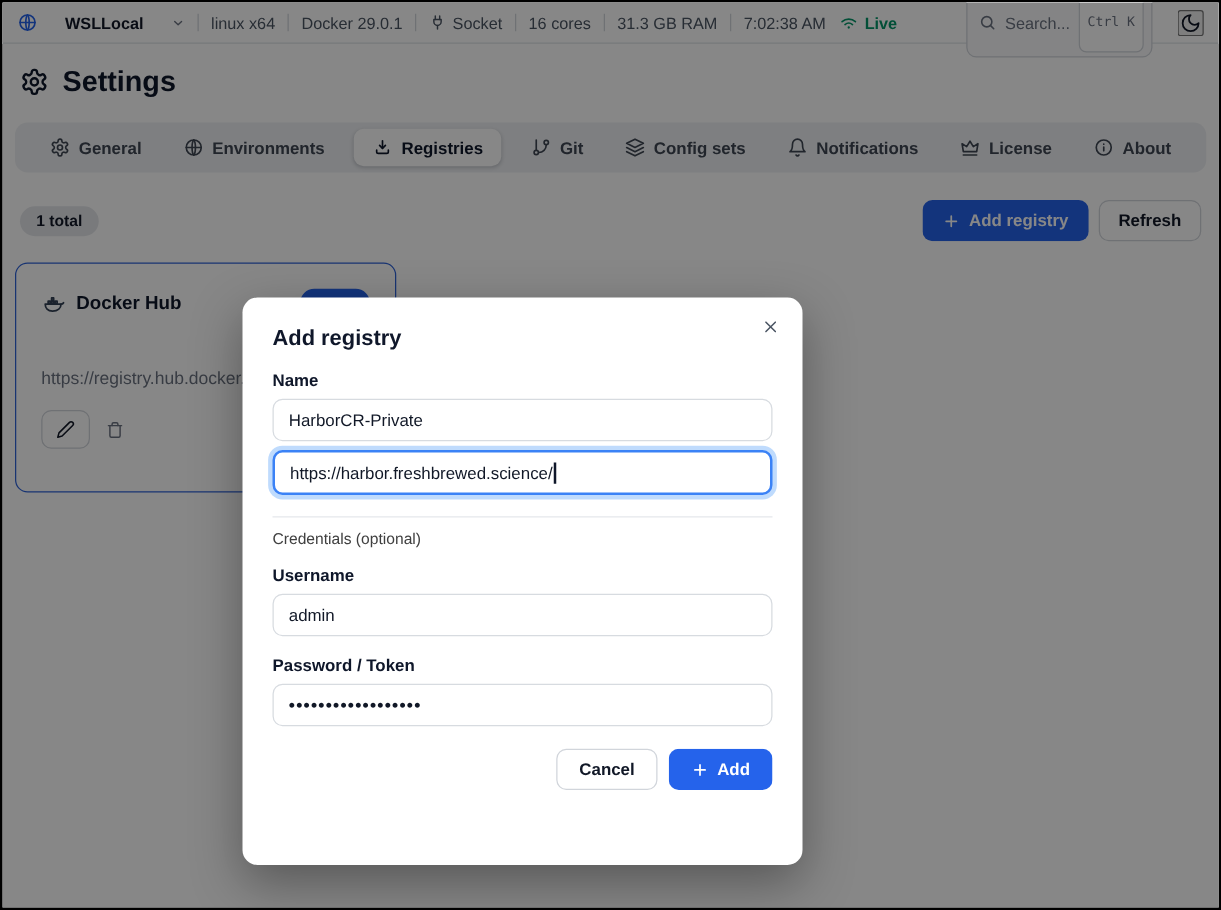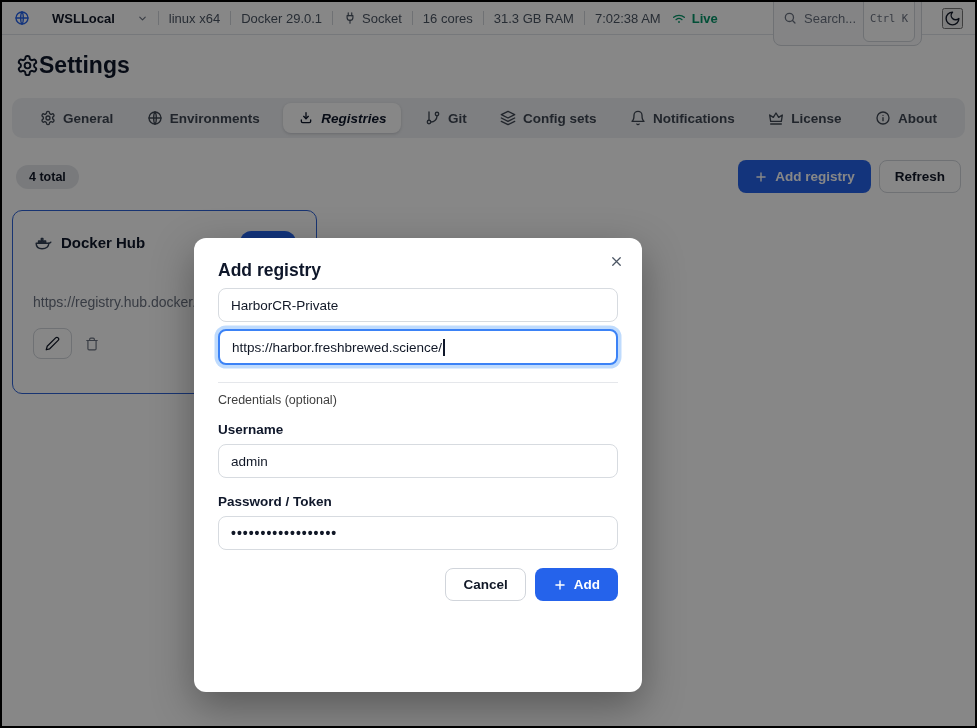--- a/index.html
+++ b/index.html
@@ -17,29 +17,29 @@
   .icon { display:inline-flex; align-items:center; justify-content:center; }
   .blue { color:#2563eb; }
   .green { color:#059669; }
   .searchbox { display:flex; align-items:center; gap:7px; border:1px solid #d1d5db; background:#f9fafb;
                border-radius:8px; padding:3px 6px 3px 9px; color:#6b7280; min-width:128px; cursor:text; }
   .kbd { font-family:"DejaVu Sans Mono", monospace; font-size:10.5px; color:#6b7280; border:1px solid #d1d5db;
          border-radius:6px; padding:17px 6px; background:#fff; }
   .moonbtn { margin-left:10px; color:#111827; cursor:pointer; display:flex; }
 
   
-  .page-header { position:absolute; top:50px; left:14px; display:flex; align-items:center; color:#0f172a; }
+  .page-header { position:absolute; top:50px; left:14px; display:flex; align-items:center; gap:11px; color:#0f172a; }
   .page-header h1 { font-size:23px; font-weight:700; }
 
   
   .tabbar { position:absolute; top:96px; left:10px; right:10px; height:40px; background:#eef0f3; border-radius:10px;
             display:flex; align-items:center; justify-content:space-between; padding:0 18px; }
   .tab { display:flex; align-items:center; gap:7px; font-size:13.5px; font-weight:600; color:#3f4753;
          padding:7px 10px; border-radius:8px; cursor:pointer; white-space:nowrap; }
-  .tab.active { background:#fff; color:#0f172a; box-shadow:0 1px 3px rgba(15,23,42,.18); padding:7px 15px;font-style:italic; }
+  .tab.active { background:#fff; color:#0f172a; box-shadow:0 1px 3px rgba(15,23,42,.18); padding:7px 15px; }
   .tab svg { flex:none; }
 
   
   .toolbar { position:absolute; top:158px; left:14px; right:14px; display:flex; align-items:center; }
   .total-badge { background:#e5e7eb; color:#111827; font-size:12.5px; font-weight:700; border-radius:999px; padding:5px 13px; }
   .toolbar-actions { margin-left:auto; display:flex; gap:8px; }
   .btn { display:inline-flex; align-items:center; gap:7px; font-size:13.5px; font-weight:700; border-radius:8px;
          padding:8px 15px; cursor:pointer; border:1px solid transparent; }
   .btn-primary { background:#2563eb; color:#fff; }
   .btn-outline { background:#fff; color:#111827; border-color:#d1d5db; }
@@ -234,21 +234,21 @@
             <circle cx="12" cy="12" r="9"></circle>
             <path d="M12 11.5V16"></path>
             <path d="M12 8h.01"></path>
           </svg>
         </span>
       <span>About</span>
     </div>
   </div>
 
   <div class="toolbar">
-    <span class="total-badge">4 total</span>
+    <span class="total-badge">1 total</span>
     <div class="toolbar-actions">
       <button class="btn btn-primary">
         <span class="icon">
             <svg width="14" height="14" viewBox="0 0 24 24" fill="none" stroke="currentColor" stroke-width="2.4" stroke-linecap="round">
               <path d="M12 5v14M5 12h14"></path>
             </svg>
           </span>
         <span>Add registry</span>
       </button>
       <button class="btn btn-outline">
@@ -295,20 +295,21 @@
   <div class="modal">
     <button class="modal-close">
       <span class="icon">
           <svg width="15" height="15" viewBox="0 0 24 24" fill="none" stroke="currentColor" stroke-width="2" stroke-linecap="round">
             <path d="M18 6 6 18M6 6l12 12"></path>
           </svg>
         </span>
     </button>
     <div class="modal-title">Add registry</div>
 
+    <div class="field-label">Name</div>
     <div class="tfield">
       <span>HarborCR-Private</span>
     </div>
 
     <div class="tfield focused">
       <span>https://harbor.freshbrewed.science/</span>
       <span class="caret"></span>
     </div>
 
     <div class="divider"></div>

